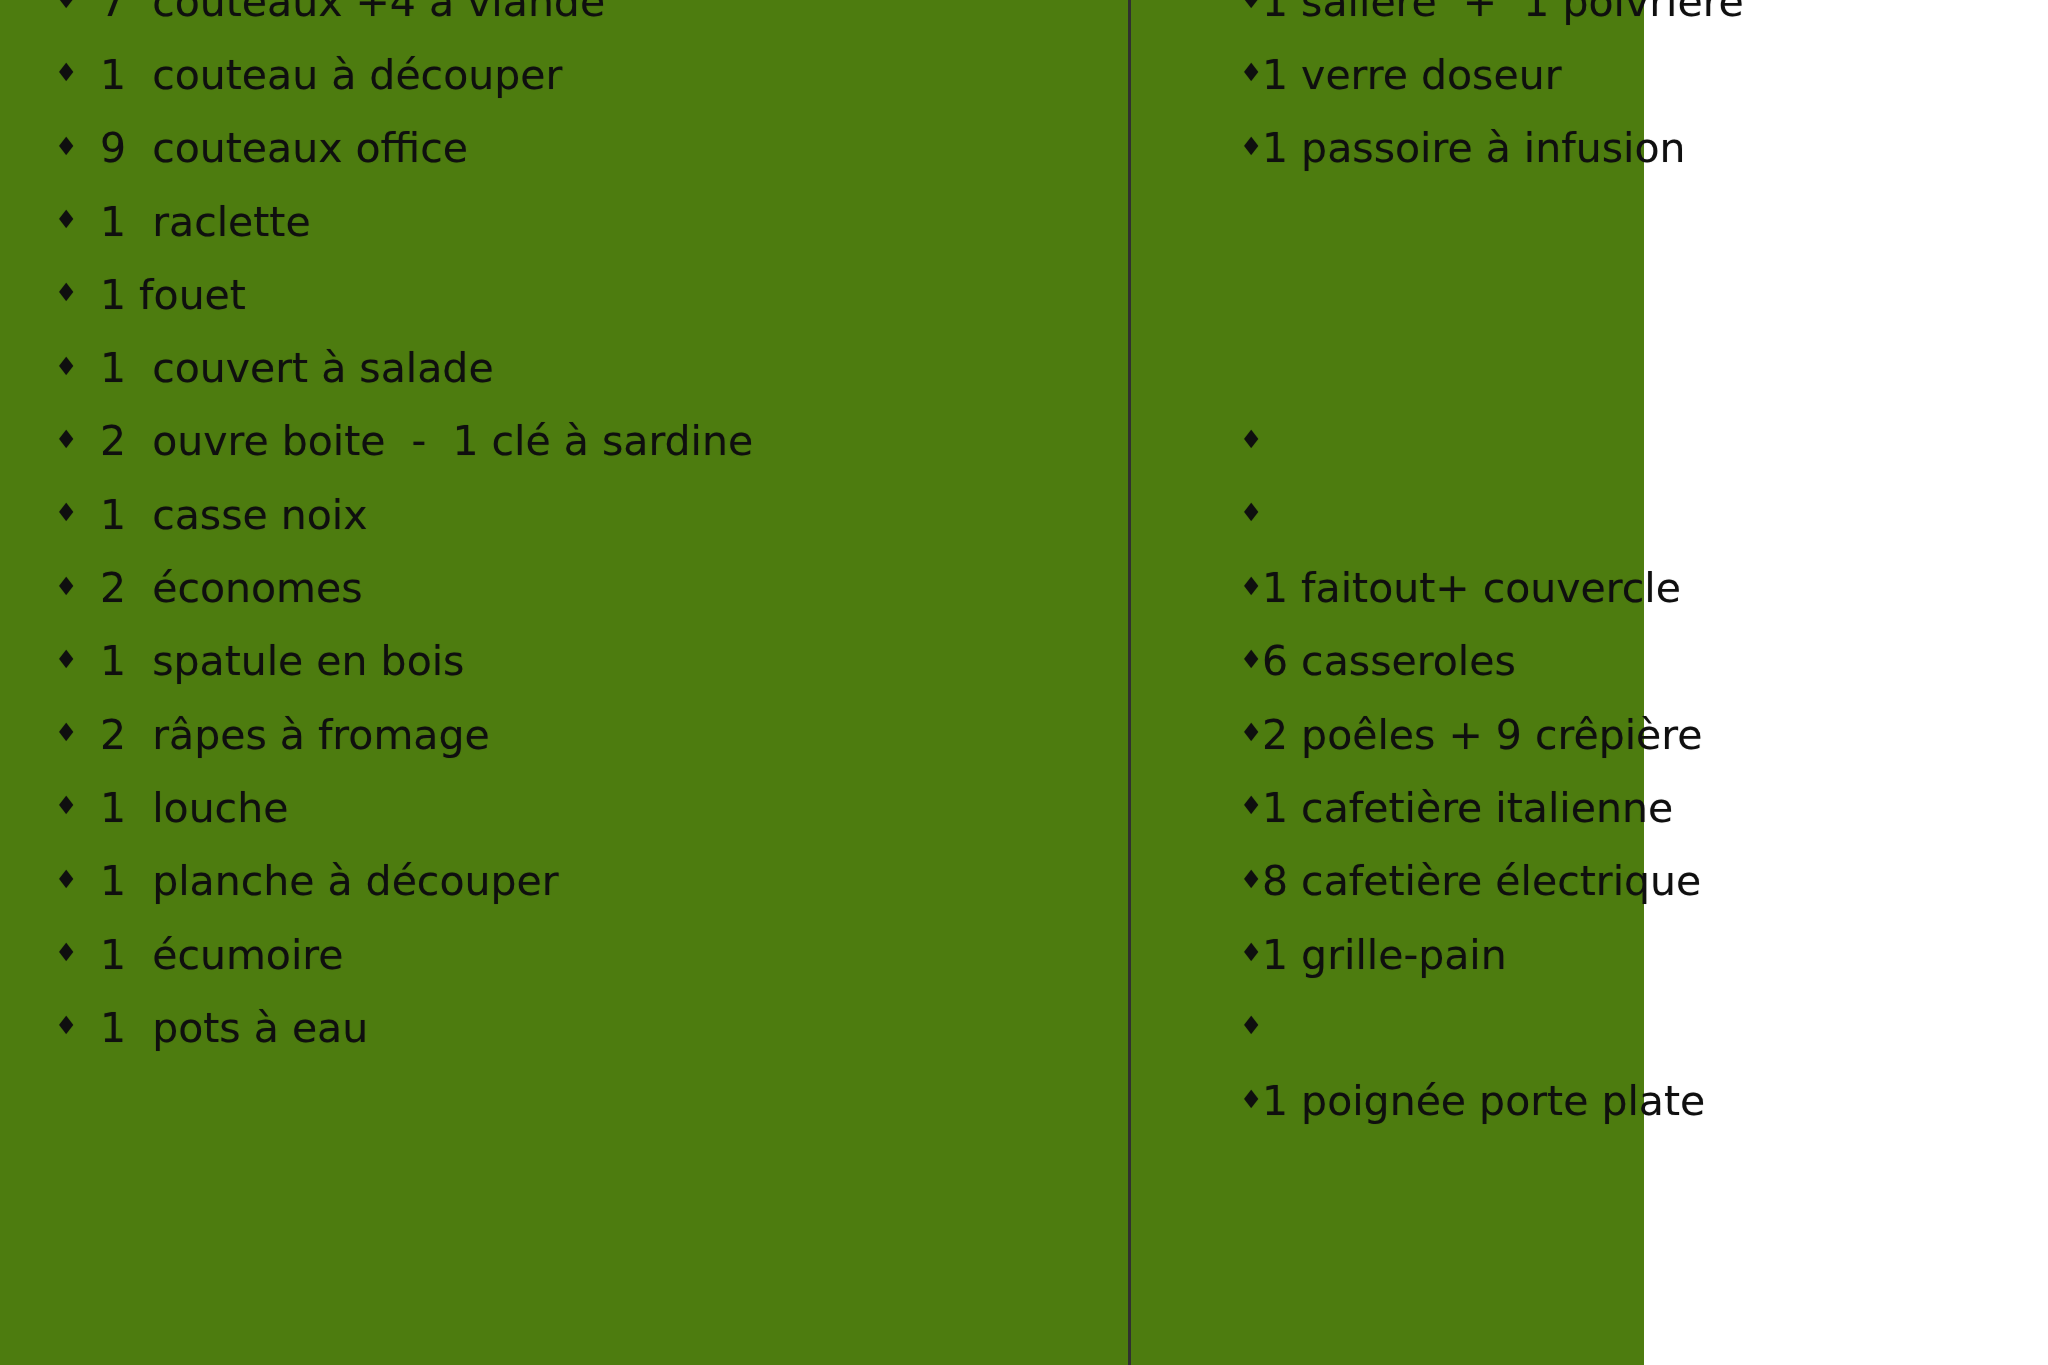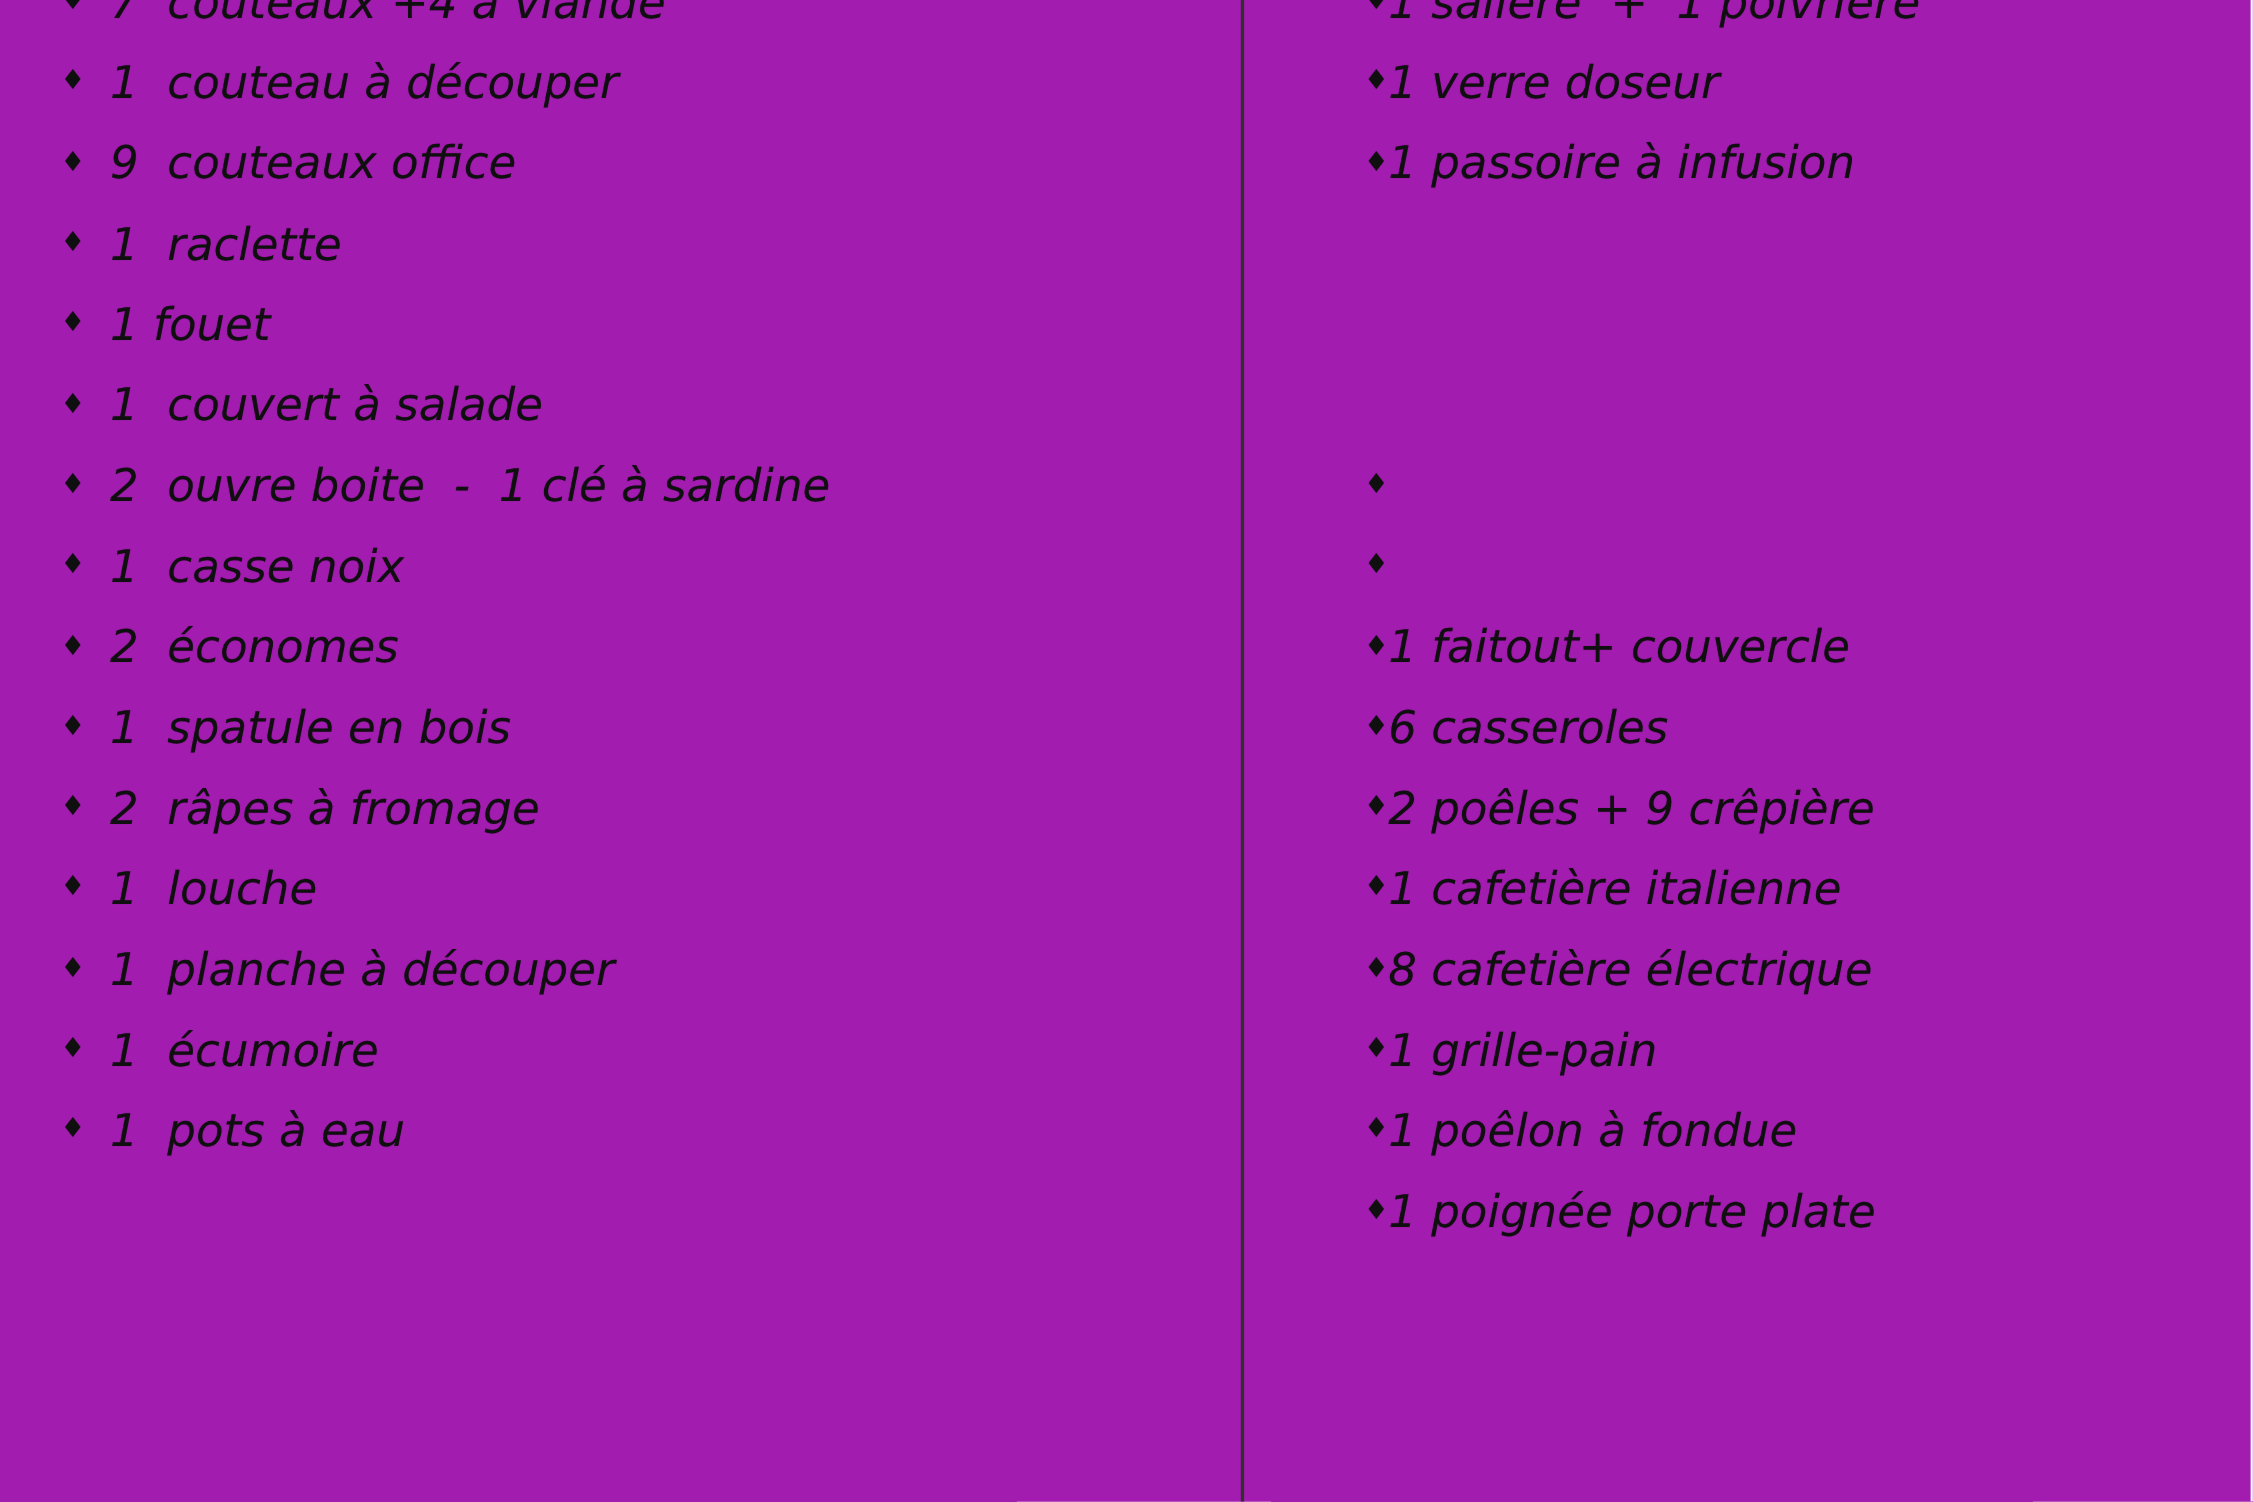--- a/index.html
+++ b/index.html
@@ -8,24 +8,23 @@
   }
   body {
     width: 2048px;
     height: 1365px;
     background: #ffffff;
     overflow: hidden;
     font-family: "DejaVu Sans", "Liberation Sans", sans-serif;
   }
   .page {
     position: relative;
-    width: 2046px;
+    width: 1644px;
     height: 1365px;
-    background: #a21caf;
-    font-style: italic;
+    background: #4d7c0f;
   }
   .col {
     position: absolute;
     top: -35px; 
   }
   .col-left  { left: 0; }
   .col-right { left: 1240px; }
   .row {
     height: 73.3px;
     display: flex;
@@ -85,16 +84,16 @@
       <div class="row"></div>
       <div class="row"></div>
       <div class="row"><span class="bullet">♦</span></div>
       <div class="row"><span class="bullet">♦</span></div>
       <div class="row"><span class="bullet">♦</span><span class="txt">1 faitout+ couvercle</span></div>
       <div class="row"><span class="bullet">♦</span><span class="txt">6 casseroles</span></div>
       <div class="row"><span class="bullet">♦</span><span class="txt">2 poêles + 9 crêpière</span></div>
       <div class="row"><span class="bullet">♦</span><span class="txt">1 cafetière italienne</span></div>
       <div class="row"><span class="bullet">♦</span><span class="txt">8 cafetière électrique</span></div>
       <div class="row"><span class="bullet">♦</span><span class="txt">1 grille-pain</span></div>
-      <div class="row"><span class="bullet">♦</span><span class="txt">1 poêlon à fondue</span></div>
+      <div class="row"><span class="bullet">♦</span></div>
       <div class="row"><span class="bullet">♦</span><span class="txt">1 poignée porte plate</span></div>
     </div>
 </div>
 
 </body></html>

